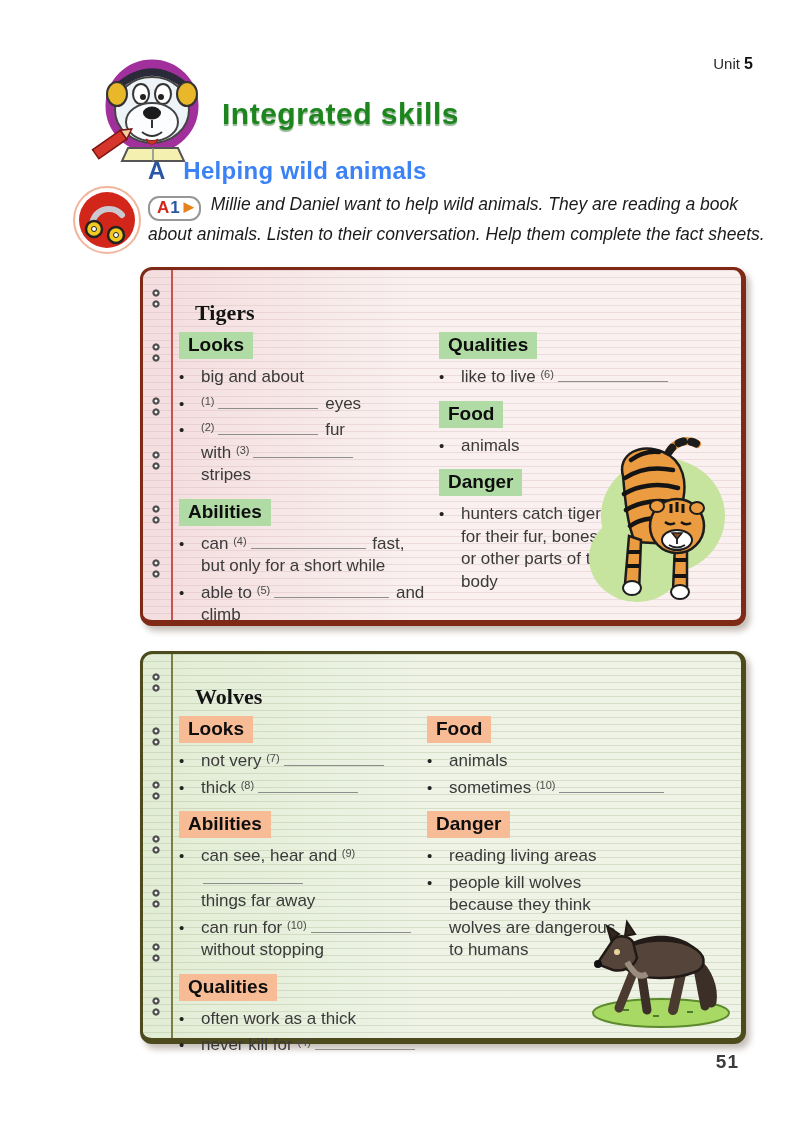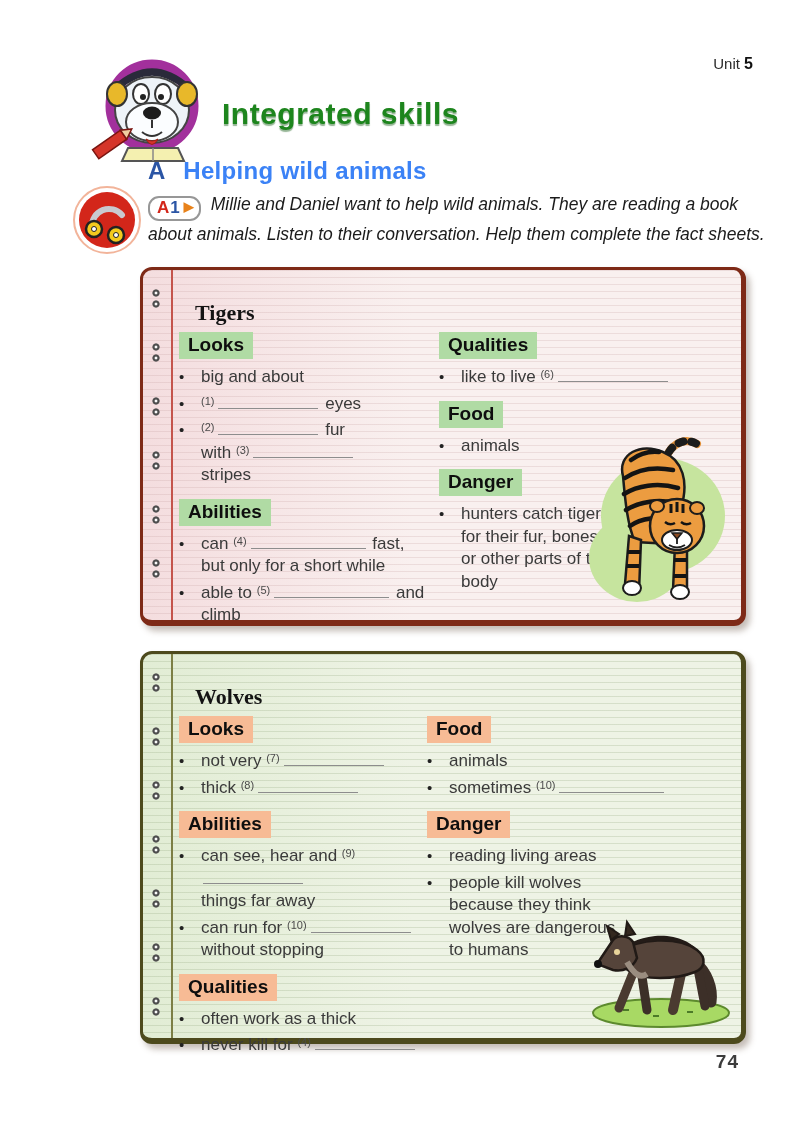--- a/index.html
+++ b/index.html
@@ -272,15 +272,15 @@
         <path d="M14 54 L30 30 C36 24 46 26 50 32 L54 48 C50 58 40 62 30 60 Z" fill="#55443a" stroke="#211a16" stroke-width="2.5"></path>
         <polygon points="28,30 24,16 36,24" fill="#33281f" stroke="#211a16" stroke-width="2"></polygon>
         <polygon points="42,26 44,12 52,24" fill="#33281f" stroke="#211a16" stroke-width="2"></polygon>
         <circle cx="34" cy="42" r="3" fill="#e8d49a"></circle>
         <circle cx="15" cy="54" r="4" fill="#111"></circle>
         <path d="M44 52 C52 66 58 68 64 64" stroke="#9a8d80" stroke-width="6" fill="none"></path>
       </svg>
     </span>
   </section>
 
-  <div class="pagenum">74</div>
+  <div class="pagenum">51</div>
 
 </div>
 
 </body></html>

